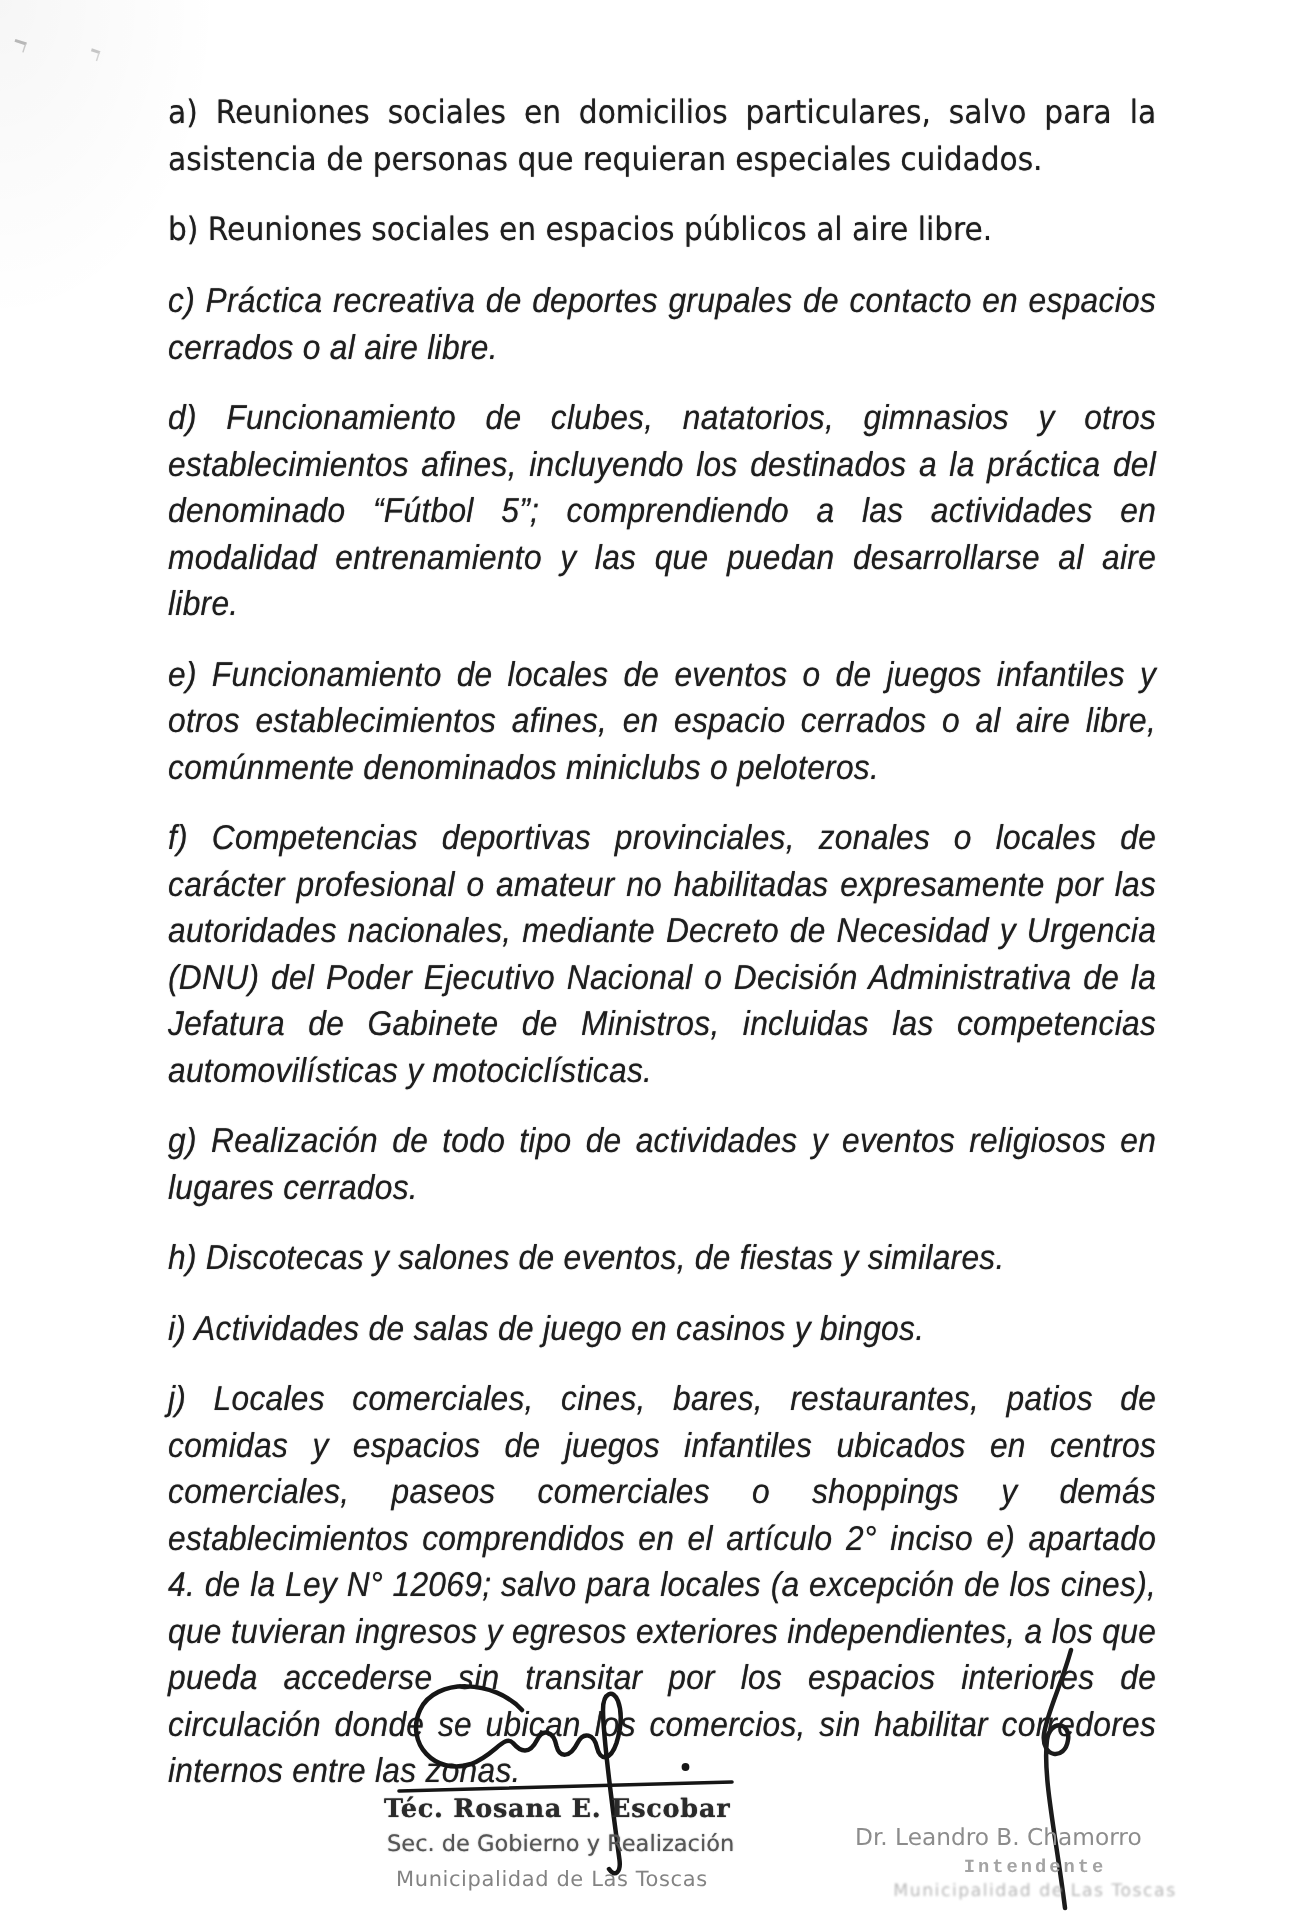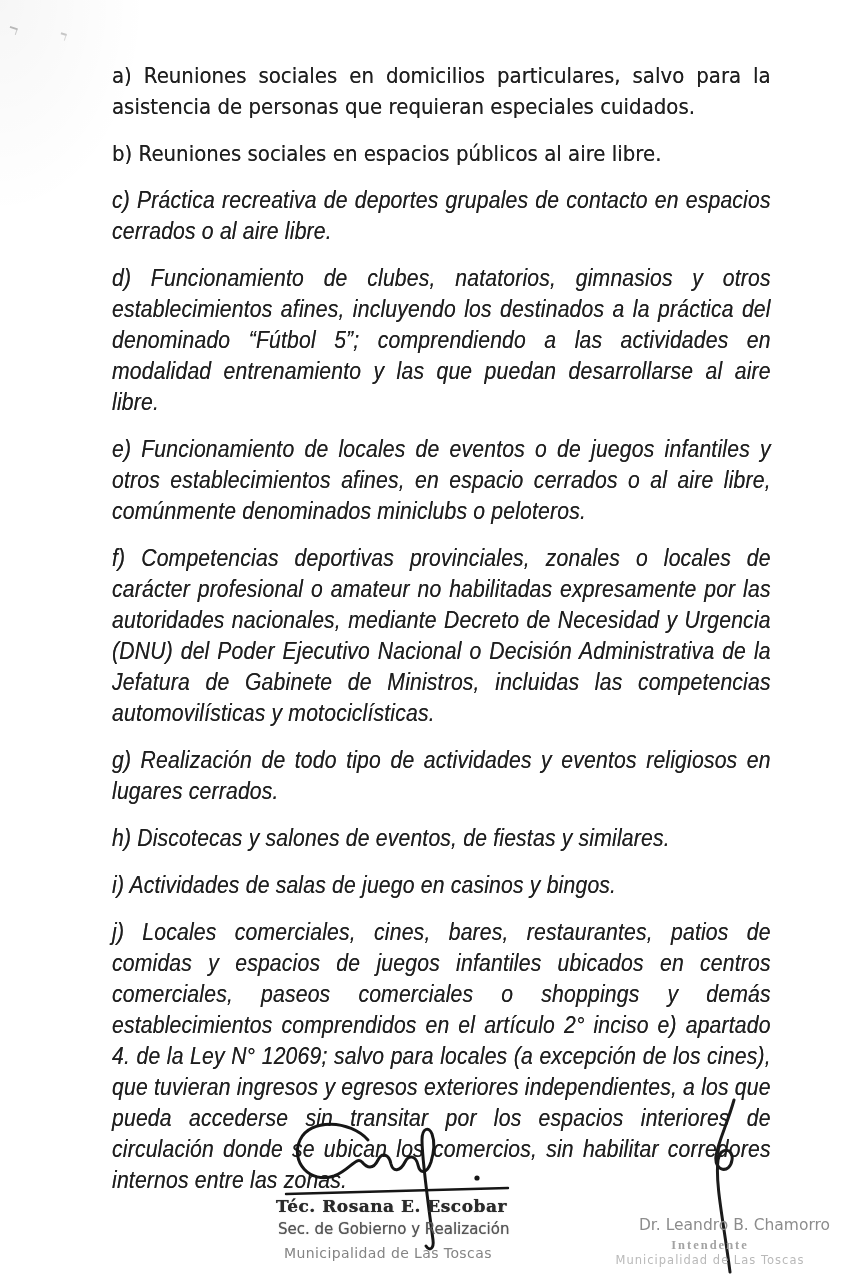--- a/index.html
+++ b/index.html
@@ -45,21 +45,21 @@
     font-size: 21.5px;
   }
   .para-italic {
     font-family: "Liberation Sans", sans-serif;
     font-style: italic;
     font-size: 23px;
     letter-spacing: 0.2px;
   }
 
   
-  .sig { position: absolute; z-index: 5; margin-left: 20px; }
+  .sig { position: absolute; z-index: 5; }
   .sig svg { display: block; overflow: visible; }
 
   .sig-left { left: 252px; top: 1112px; width: 250px; height: 168px; }
   .sig-left .stroke { position: absolute; left: 0; top: 0; }
   .sig-left .name {
     position: absolute; left: 4px; top: 84px;
     font-family: "DejaVu Serif", serif;
     font-weight: bold;
     font-size: 17px;
     color: #2b2b2b;
@@ -82,31 +82,31 @@
     color: #6e6e6e;
     letter-spacing: 0.4px;
     white-space: nowrap;
     opacity: .85;
   }
 
   .sig-right { left: 570px; top: 1098px; width: 260px; height: 175px; }
   .sig-right .stroke { position: absolute; left: 100px; top: 0; }
   .sig-right .name {
     position: absolute; left: 0; top: 118px; width: 240px;
-    text-align: right;
+    text-align: left;
     font-family: "DejaVu Sans", sans-serif;
     font-size: 15.5px;
     color: #8c8c8c;
     white-space: nowrap;
     filter: blur(0.3px);
   }
   .sig-right .title {
     position: absolute; left: 0; top: 140px; width: 240px;
     text-align: center;
-    font-family: Liberation Serif, serif;
+    font-family: Liberation Mono, monospace;
     font-size: 12.5px;
     font-weight: bold;
     letter-spacing: 2px;
     color: #a3a3a3;
     filter: blur(0.5px);
   }
   .sig-right .org {
     position: absolute; left: 0; top: 155px; width: 240px;
     text-align: center;
     font-family: "DejaVu Sans", sans-serif;

